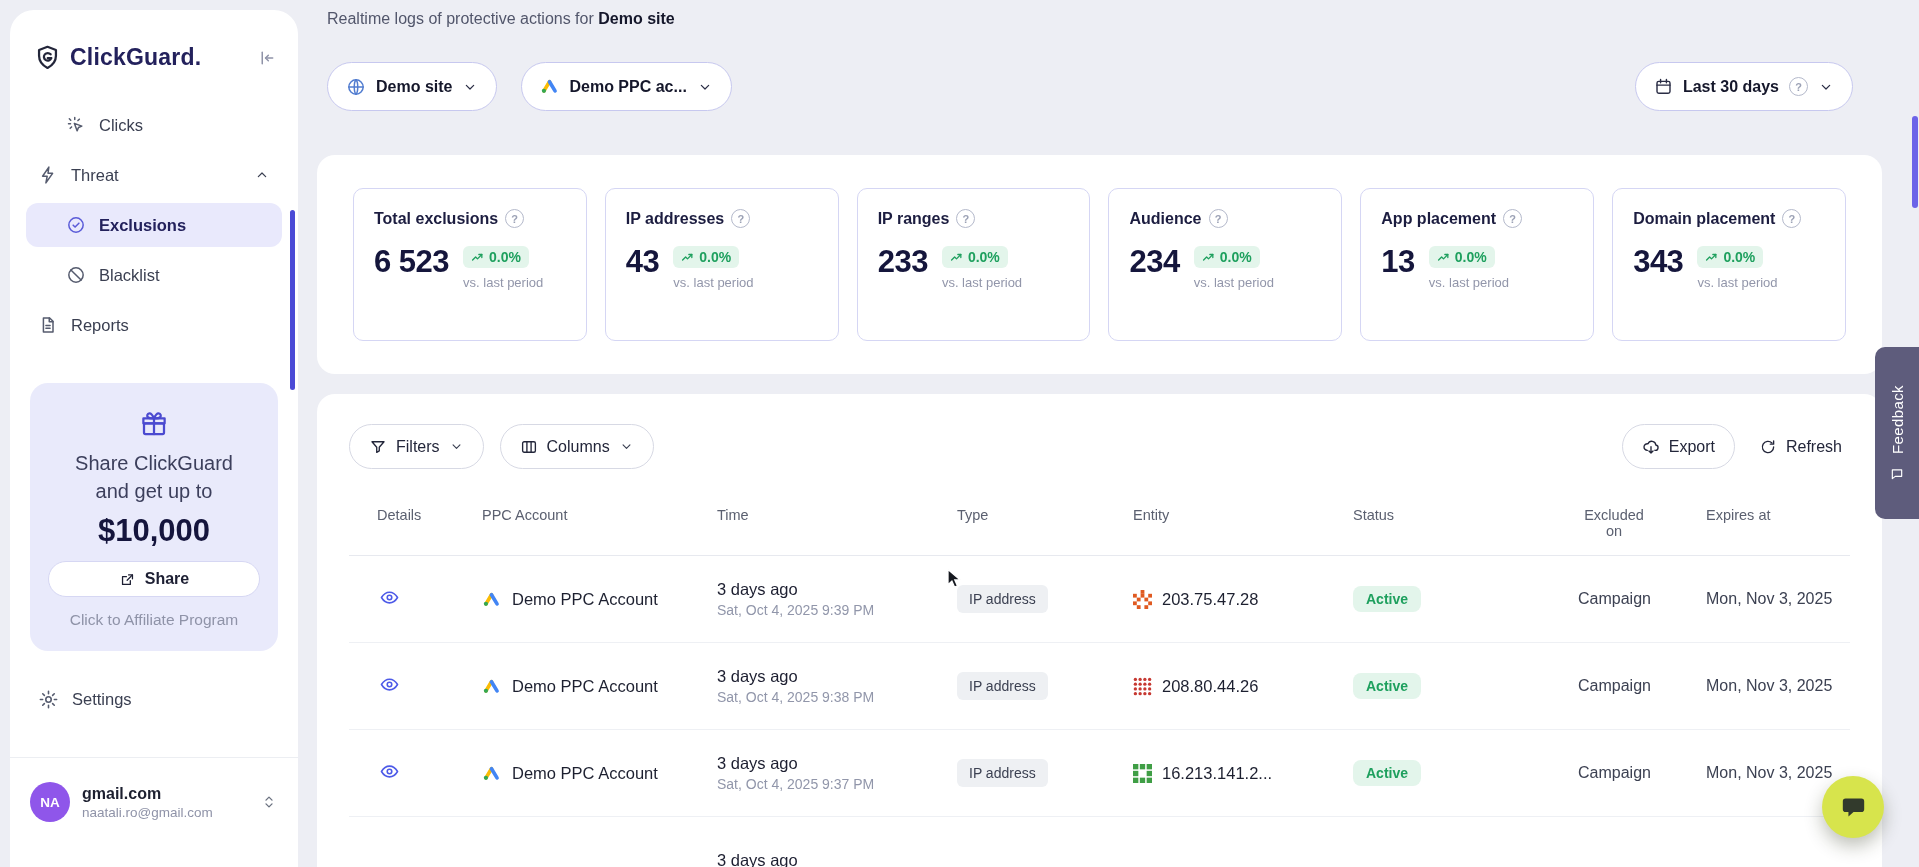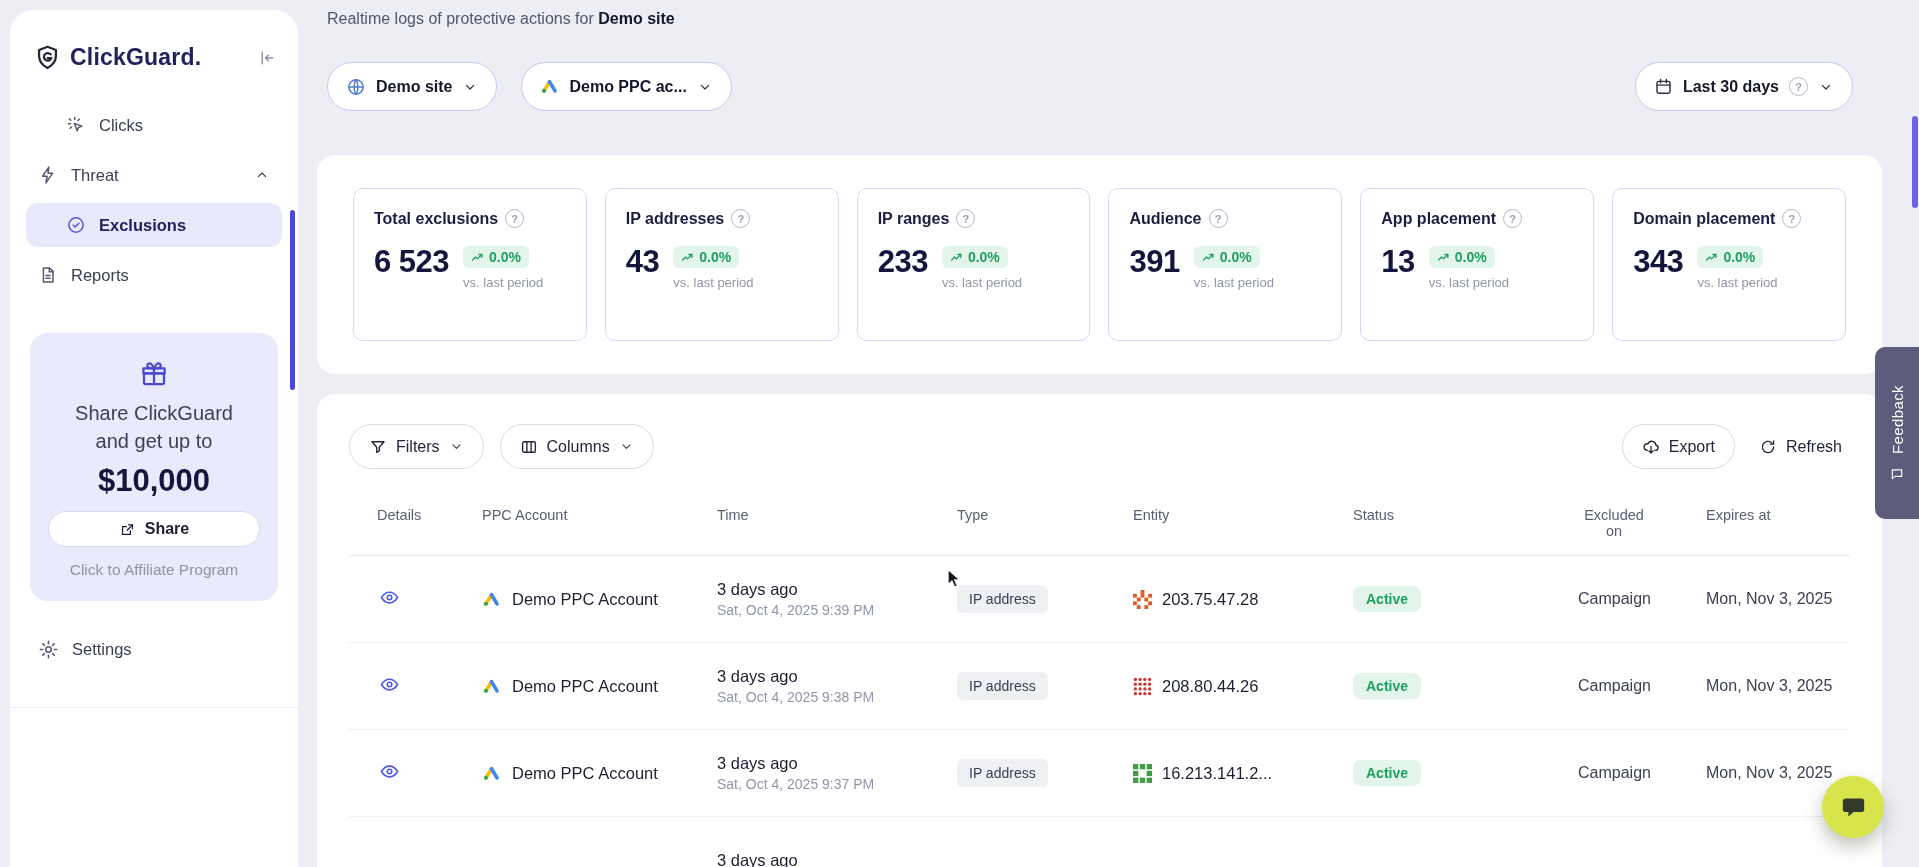--- a/index.html
+++ b/index.html
@@ -126,20 +126,29 @@
     </div>
     <div class="nav-item indent active">
       <span class="nic">
         <svg width="20" height="20" viewBox="0 0 24 24" class="stroke">
             <circle cx="12" cy="12" r="8.6"></circle>
             <path d="M8.6 12.2l2.3 2.3 4.6-4.7"></path>
           </svg>
       </span>
       <span>Exclusions</span>
     </div>
+    <div class="nav-item indent">
+      <span class="nic">
+        <svg width="20" height="20" viewBox="0 0 24 24" class="stroke">
+            <circle cx="12" cy="12" r="8.6"></circle>
+            <path d="M5.9 5.9l12.2 12.2"></path>
+          </svg>
+      </span>
+      <span>Blacklist</span>
+    </div>
     <div class="nav-item">
       <span class="nic">
         <svg width="20" height="20" viewBox="0 0 24 24" class="stroke">
             <path d="M6.5 3.5H14l4 4v13H6.5z"></path>
             <path d="M13.5 3.5V8H18"></path>
             <path d="M9.5 12.5h5M9.5 16h5"></path>
           </svg>
       </span>
       <span>Reports</span>
     </div>
@@ -178,20 +187,33 @@
             <circle cx="12" cy="12" r="3.1"></circle>
             <path d="M12 2.7v2.6M12 18.7v2.6M2.7 12h2.6M18.7 12h2.6M5.4 5.4l1.9 1.9M16.7 16.7l1.9 1.9M18.6 5.4l-1.9 1.9M7.3 16.7l-1.9 1.9"></path>
           </svg>
       </span>
       <span>Settings</span>
     </div>
   </div>
 
   <div class="sb-divider"></div>
 
+  <div class="user-row">
+    <div class="avatar">NA</div>
+    <div>
+      <div class="user-name">gmail.com</div>
+      <div class="user-email">naatali.ro@gmail.com</div>
+    </div>
+    <span class="user-caret">
+      <svg width="18" height="18" viewBox="0 0 24 24" class="stroke">
+          <path d="M8 9.5l4-4 4 4"></path>
+          <path d="M8 14.5l4 4 4-4"></path>
+        </svg>
+    </span>
+  </div>
 </aside>
 
 <main class="main">
   <div class="subtitle">
     <span>Realtime logs of protective actions for</span>
     <b>Demo site</b>
   </div>
 
   <div class="selectors">
     <div class="pill">
@@ -299,21 +321,21 @@
           <div class="stat-caption">vs. last period</div>
         </span>
       </div>
     </div>
     <div class="stat-card">
       <div class="stat-head">
           <span class="stat-label">Audience</span>
           <span class="help">?</span>
         </div>
       <div class="stat-body">
-        <span class="stat-value">391</span>
+        <span class="stat-value">234</span>
         <span>
           <span class="badge-up">
               <svg width="13" height="13" viewBox="0 0 24 24" class="stroke">
                 <path style="stroke-width:2.4" d="M3 16.5l5.5-5.5 3.5 3.5L20 6.5"></path>
                 <path style="stroke-width:2.4" d="M14.5 6.5H20V12"></path>
               </svg>
               <span>0.0%</span>
             </span>
           <div class="stat-caption">vs. last period</div>
         </span>

